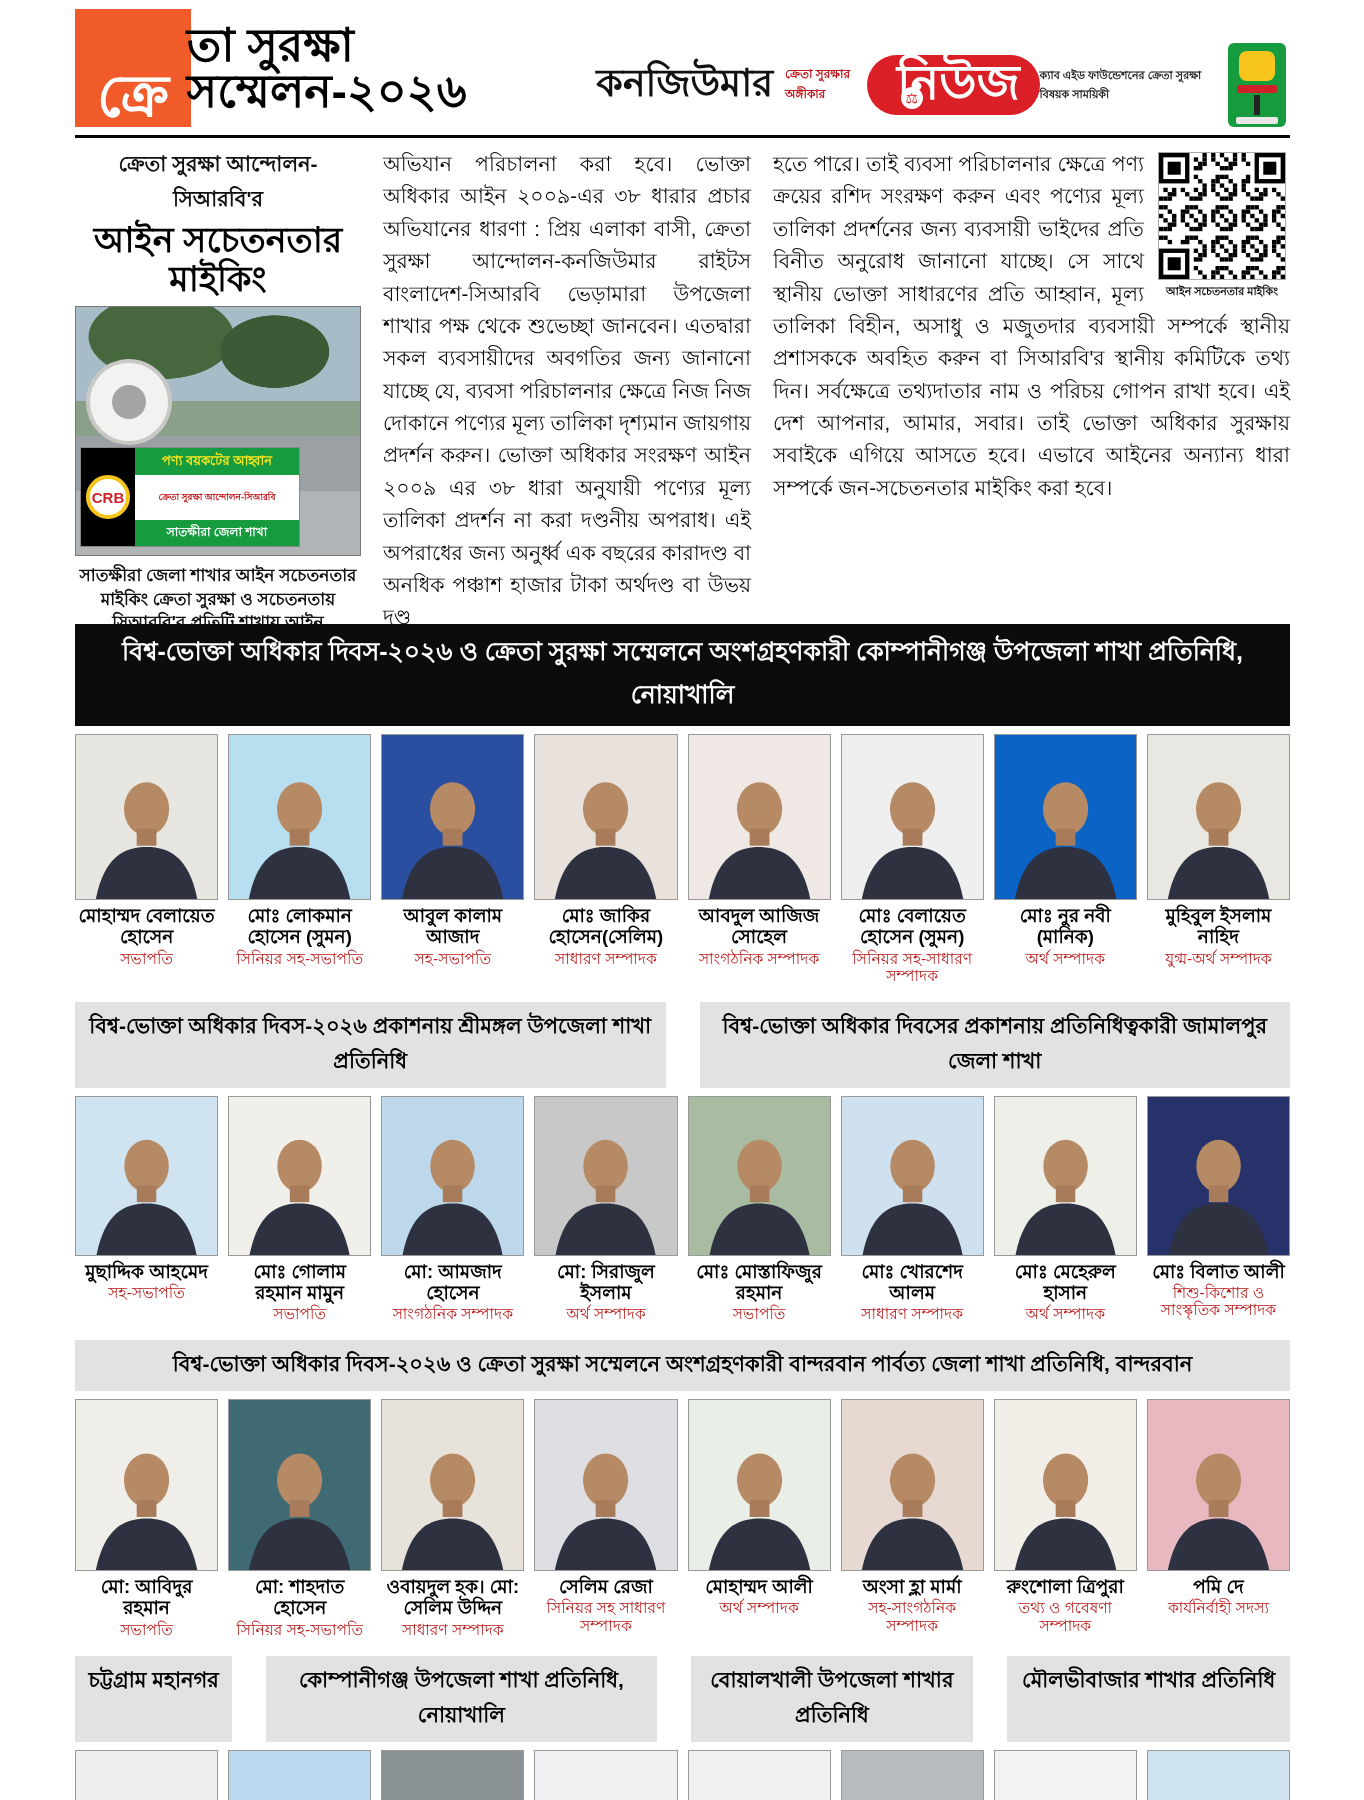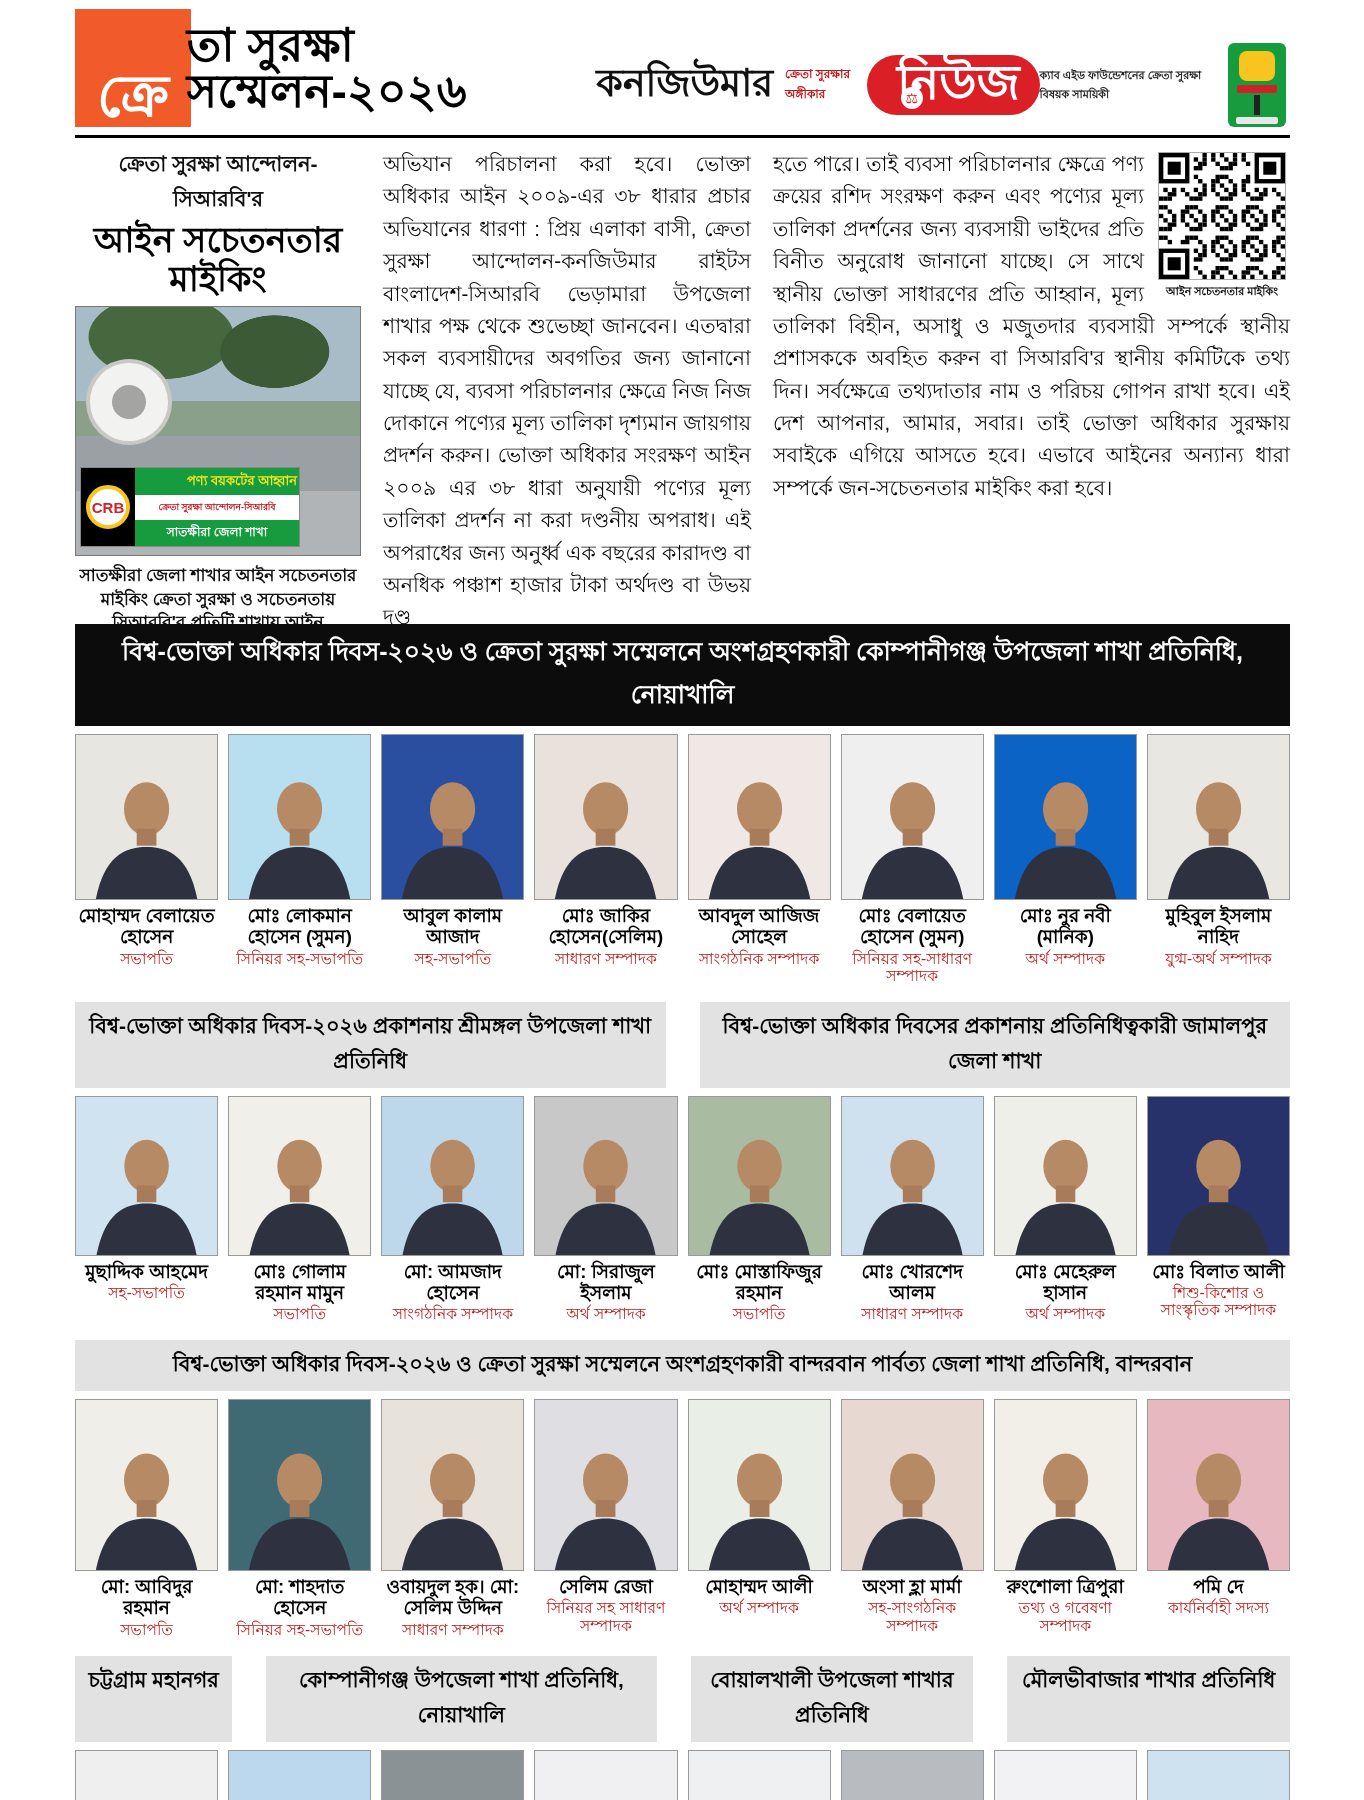--- a/index.html
+++ b/index.html
@@ -44,22 +44,22 @@
   .horn { position:absolute; left:10px; top:52px; width:86px; height:86px; background:#f2f2f0;
           border-radius:50%; border:4px solid #c8c8c4; transform:rotate(-12deg);
           display:flex; align-items:center; justify-content:center; color:#c22; font-size:12px; font-weight:bold; }
   .horn-inner { width:34px; height:34px; border-radius:50%; background:#555; opacity:.5; }
   .overlay { position:absolute; left:4px; bottom:8px; width:220px; background:#fff; border:1px solid #888;
              display:flex; }
   .ov-logo { width:54px; display:flex; align-items:center; justify-content:center; background:#000000; }
   .ov-logo .crb { width:44px; height:44px; border-radius:50%; background:#fff; border:4px solid #f7c51e;
              color:#d02028; font-weight:800; font-size:15px; display:flex; align-items:center; justify-content:center; }
   .ov-right { flex:1; display:flex; flex-direction:column; }
-  .ov-title { background:#169c3e; color:#f7e51e; font-size:13px; font-weight:bold; text-align:right; padding:3px 2px; }
-  .ov-mid { color:#c2151b; font-size:9px; font-weight:bold; text-align:center; padding:7px 1px; line-height:1.3; }
+  .ov-title { background:#169c3e; color:#f7e51e; font-size:13px; font-weight:bold; text-align:center; padding:3px 2px; }
+  .ov-mid { color:#c2151b; font-size:9px; font-weight:bold; text-align:center; padding:17px 1px; line-height:1.3; }
   .ov-branch { background:#169c3e; color:#fff; font-size:12px; font-weight:bold; text-align:center; padding:3px 2px; }
   .caption { text-align:center; font-size:17px; font-weight:bold; line-height:1.38; margin-top:8px; color:#111; }
   .bodycol { font-size:20.5px; line-height:1.58; text-align:justify; color:#0a0a0a; font-weight:500; }
   .col2 { width:368px; flex:0 0 auto; }
   .col3 { flex:1; }
   .qrwrap { float:right; width:136px; margin:4px 0 2px 10px; text-align:center; }
   .qr { width:128px; height:128px; border:1px solid #aaa; background:#fff; display:block; margin:0 auto; }
   .qr-caption { font-size:11px; font-weight:bold; margin-top:3px; }
 
   

